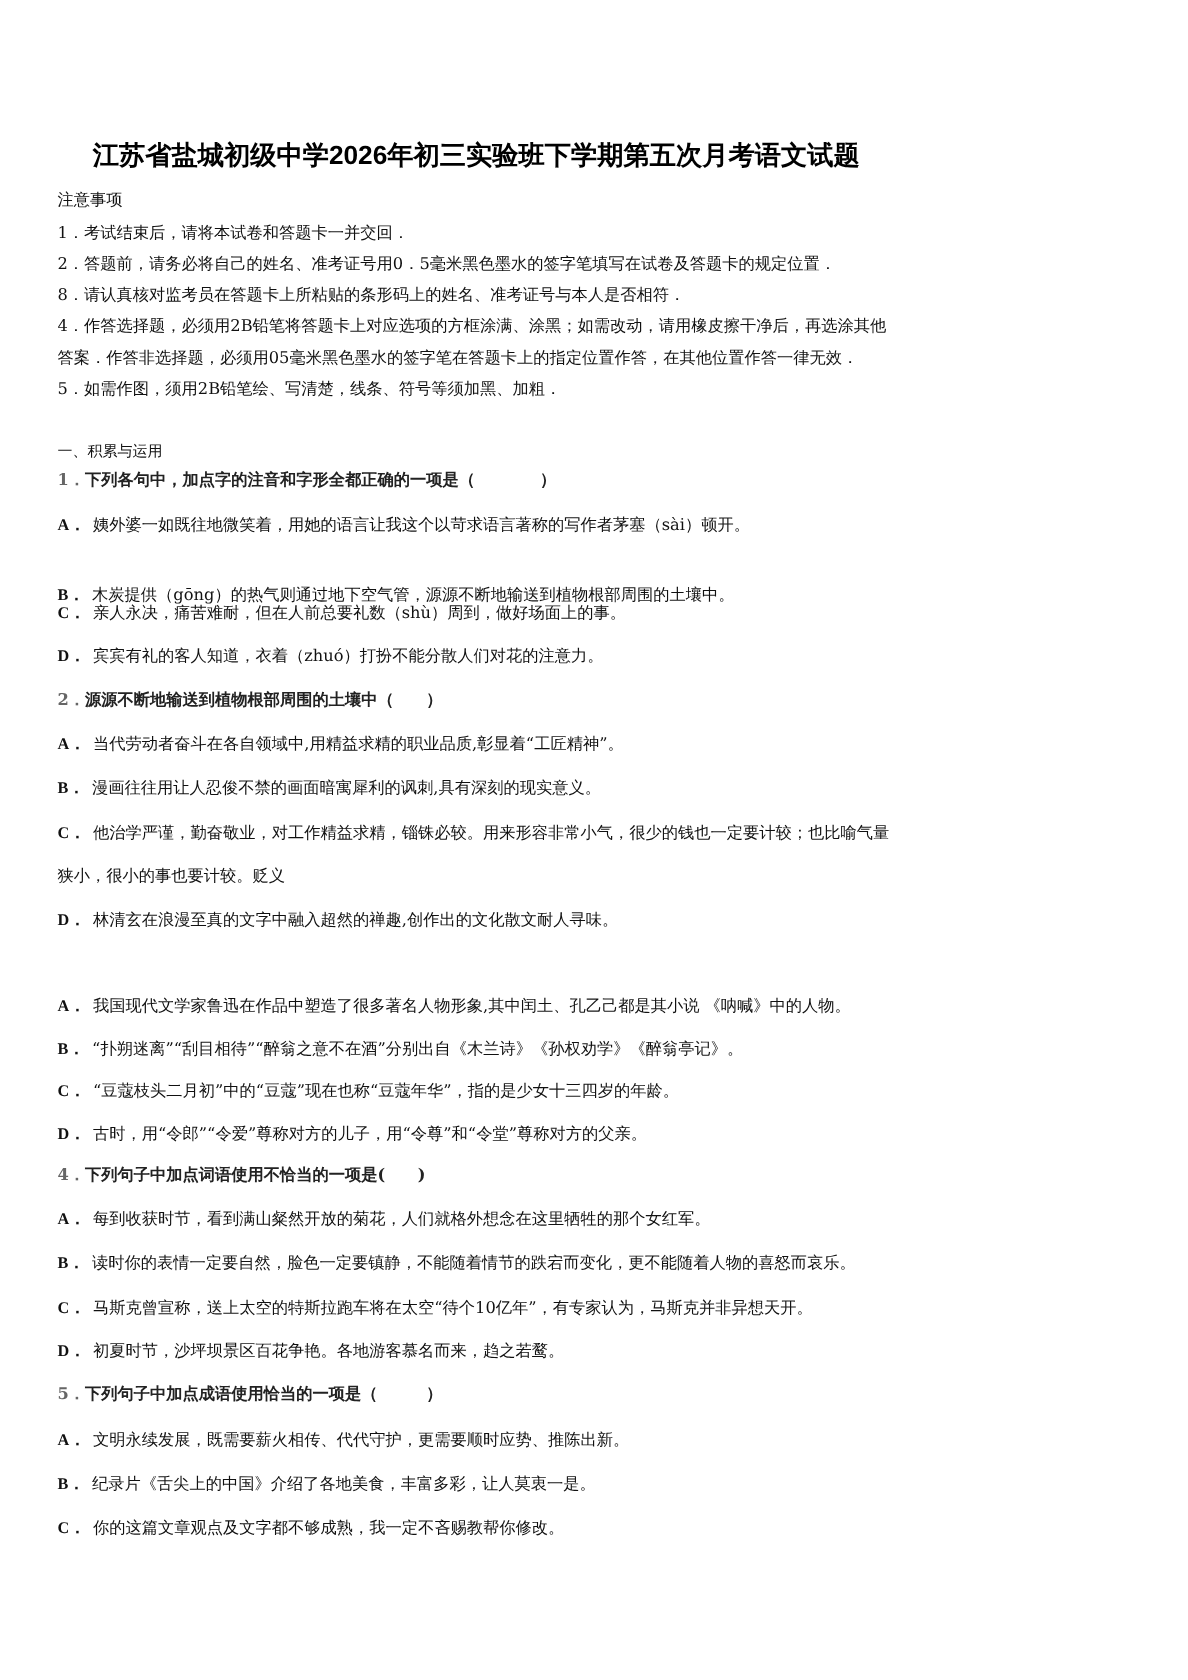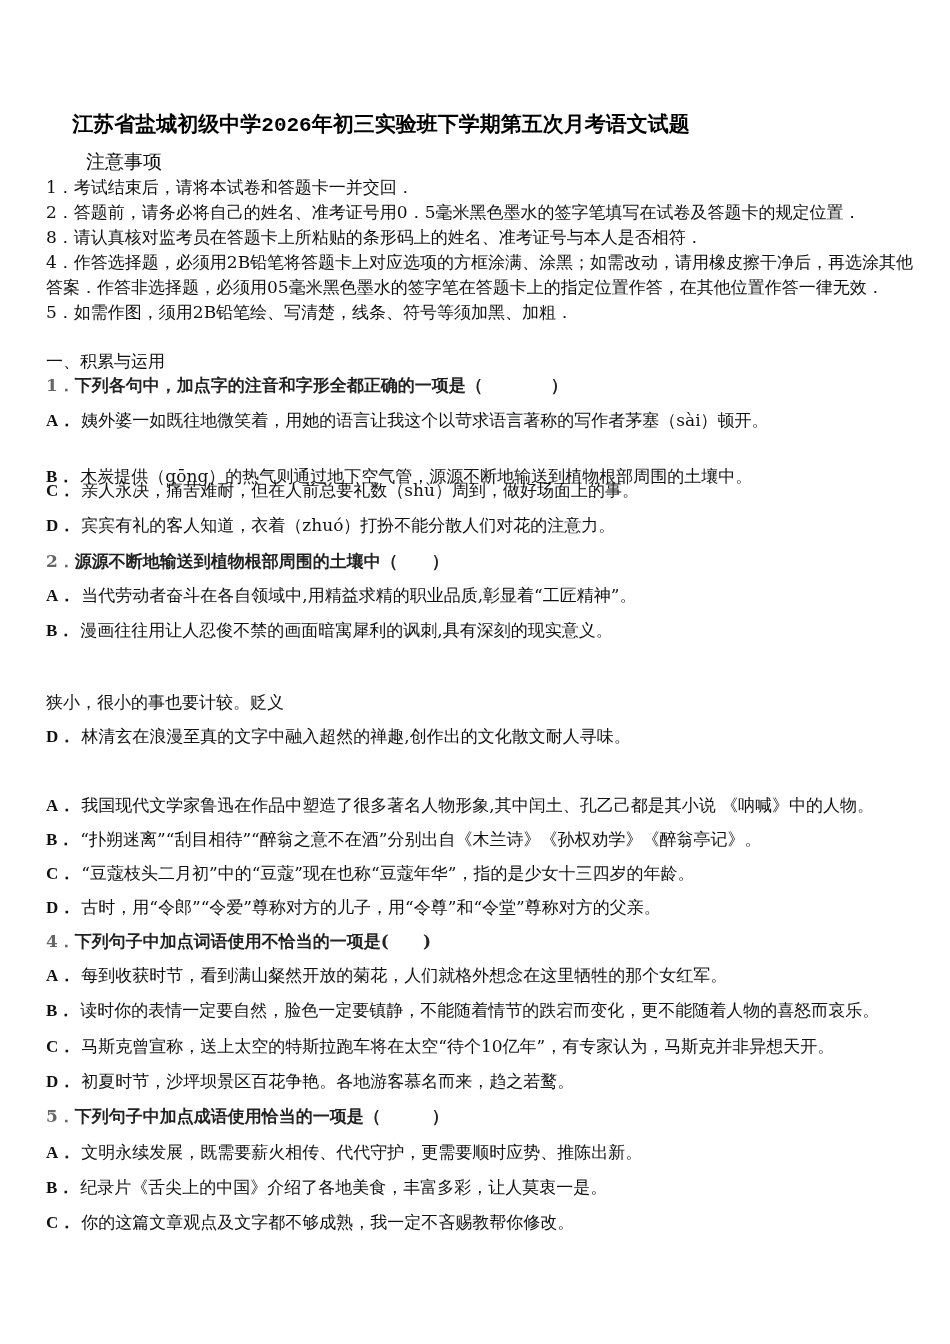--- a/index.html
+++ b/index.html
@@ -1,24 +1,24 @@
 <!DOCTYPE html>
 <html><head>
 <meta charset="utf-8">
 <style>
   html, body { margin: 0; padding: 0; background: #ffffff; }
   body { width: 950px; height: 1344px; position: relative; overflow: hidden;
          font-family: "DejaVu Serif", "Liberation Serif", serif; color: #111; }
   .page { position: absolute; left: 0; top: 0; width: 950px; height: 1344px; }
   .title { position: absolute; left: 0; width: 762px; top: 110px; text-align: center;
-           font-family: Liberation Mono, monospace; font-weight: bold;
+           font-family: Liberation Sans, sans-serif; font-weight: bold;
            font-size: 21px; letter-spacing: 0px; color: #000; }
-  .line { position: absolute; left: 46px; font-size: 17px; white-space: nowrap; line-height: 20px; }
-  .notes-head { font-size: 19px; margin-left: 40px; }
-  .sec { font-size: 17px; }
+  .line { position: absolute; left: 46px; font-size: 13px; white-space: nowrap; line-height: 20px; }
+  .notes-head { font-size: 13px; }
+  .sec { font-size: 12px; }
   .q { color: #222; font-weight: bold; }
   .qnum { color: #666; }
   .opt-letter { font-weight: bold; font-family: "Liberation Serif", serif; margin-right: 6px; }
 </style>
 </head>
 <body>
 
 <div class="page">
   <div class="title">江苏省盐城初级中学2026年初三实验班下学期第五次月考语文试题</div>
 
@@ -49,20 +49,23 @@
   </div>
 
   <div class="line q" style="top:551px">
     <span class="qnum">2．</span><span>源源不断地输送到植物根部周围的土壤中（　　）</span>
   </div>
   <div class="line" style="top:585px">
     <span class="opt-letter">A．</span><span>当代劳动者奋斗在各自领域中,用精益求精的职业品质,彰显着“工匠精神”。</span>
   </div>
   <div class="line" style="top:620px">
     <span class="opt-letter">B．</span><span>漫画往往用让人忍俊不禁的画面暗寓犀利的讽刺,具有深刻的现实意义。</span>
+  </div>
+  <div class="line" style="top:656px">
+    <span class="opt-letter">C．</span><span>他治学严谨，勤奋敬业，对工作精益求精，锱铢必较。用来形容非常小气，很少的钱也一定要计较；也比喻气量</span>
   </div>
   <div class="line" style="top:692px">狭小，很小的事也要计较。贬义</div>
   <div class="line" style="top:726px">
     <span class="opt-letter">D．</span><span>林清玄在浪漫至真的文字中融入超然的禅趣,创作出的文化散文耐人寻味。</span>
   </div>
 
   <div class="line" style="top:795px">
     <span class="opt-letter">A．</span><span>我国现代文学家鲁迅在作品中塑造了很多著名人物形象,其中闰土、孔乙己都是其小说 《呐喊》中的人物。</span>
   </div>
   <div class="line" style="top:829px">

